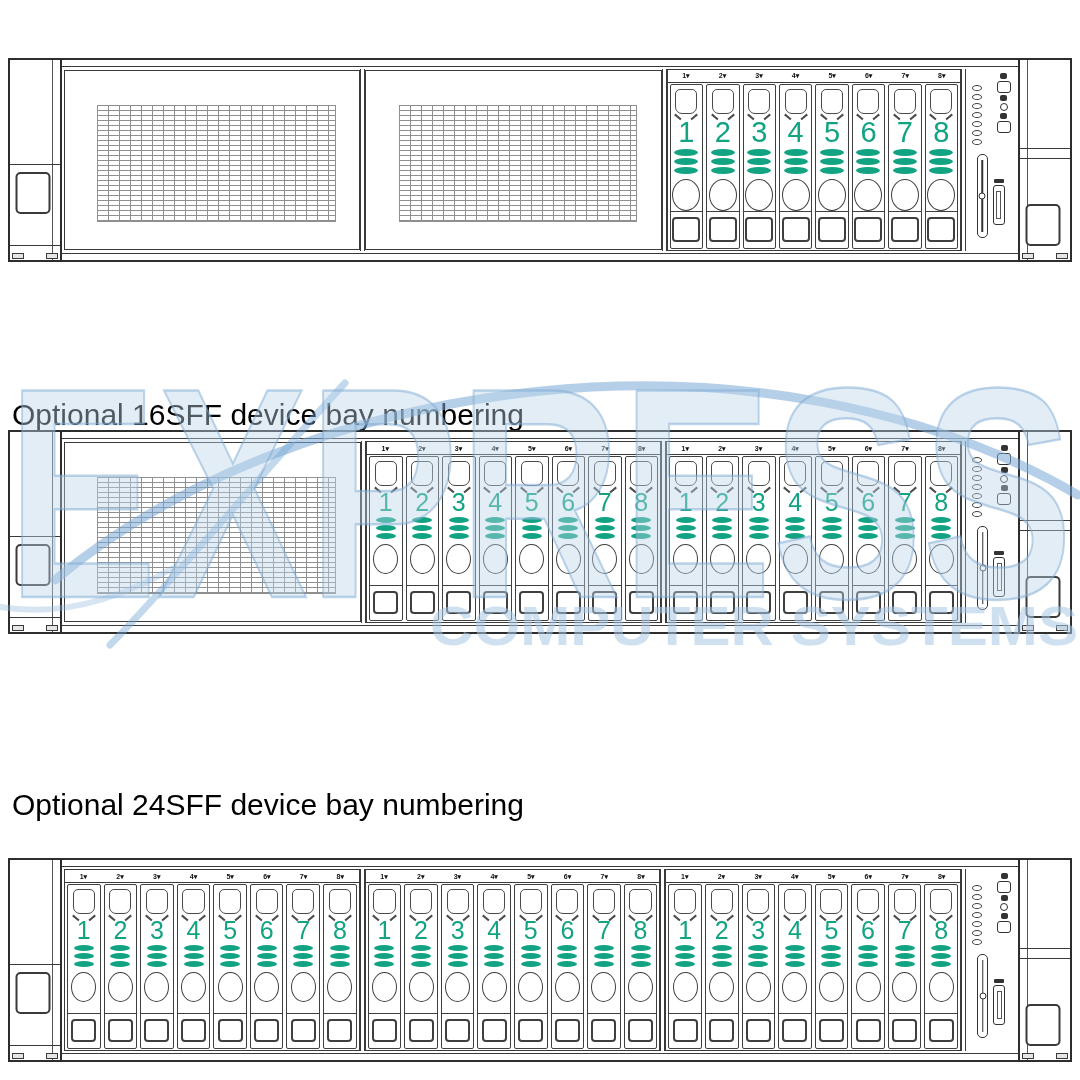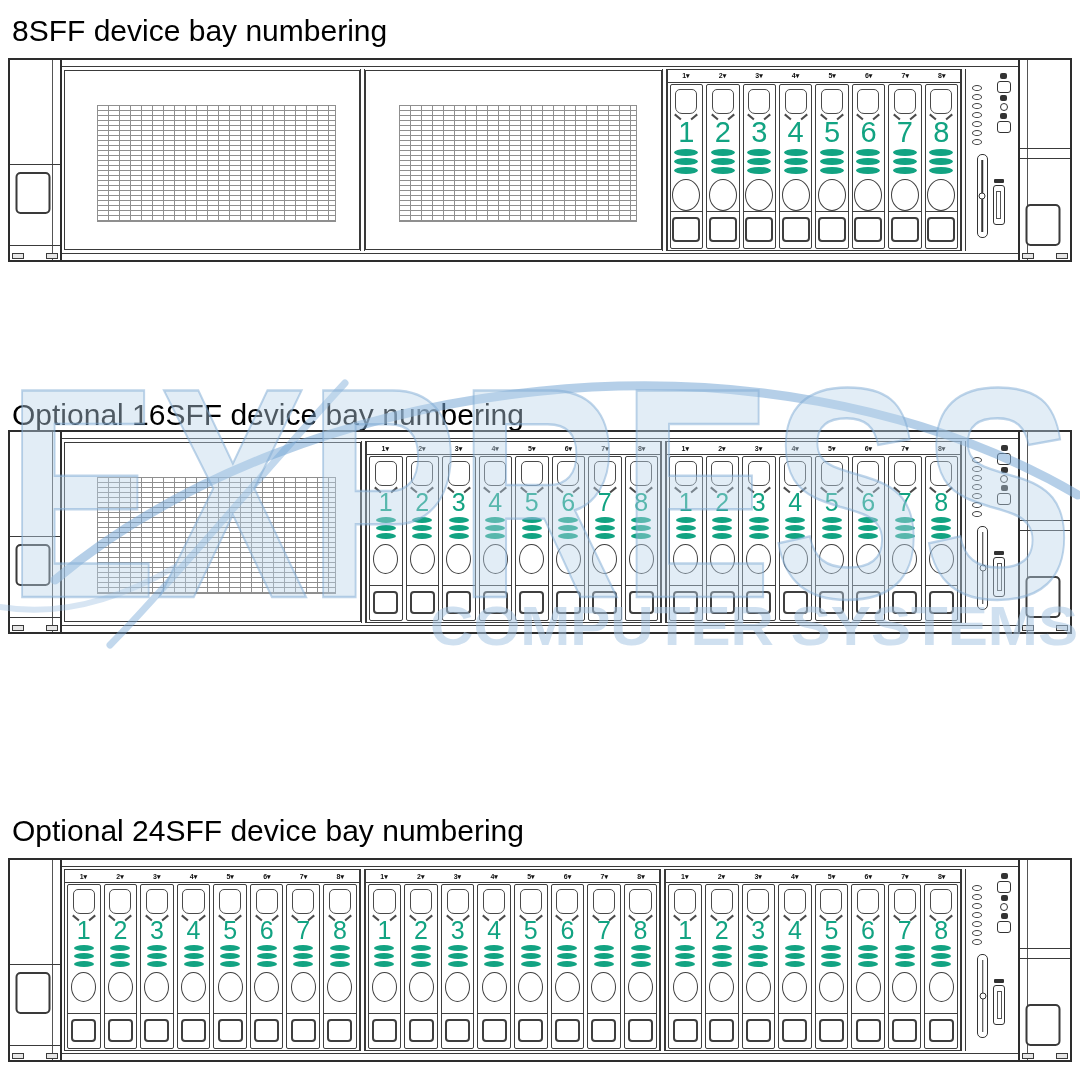--- a/index.html
+++ b/index.html
@@ -1,21 +1,21 @@
 <!DOCTYPE html>
 <html><head>
 <meta charset="utf-8">
 <style>
   html,body{margin:0;padding:0;background:#fff;}
   .page{position:relative;width:1080px;height:1080px;background:#fff;overflow:hidden;
         font-family:"Liberation Sans",sans-serif;}
 
   .title{position:absolute;left:12px;margin:0;font-size:30px;font-weight:400;color:#000;
          font-family:"Liberation Sans",sans-serif;white-space:nowrap;}
-  #t0{top:14px}#t1{top:398px}#t2{top:814px}
+  #t0{top:14px}#t1{top:398px}#t2{top:788px}
 
   
   .server{position:absolute;left:8px;width:1064px;height:204px;border:2px solid #2d2d2d;
           background:#fff;display:flex;box-sizing:border-box;}
   #s0{top:58px}#s1{top:430px}#s2{top:858px}
 
   
   .ear{width:52px;position:relative;background:#fff;box-sizing:border-box;flex:0 0 auto;}
   .ear-left{border-right:2px solid #2d2d2d;}
   .ear-right{border-left:2px solid #2d2d2d;}
@@ -104,21 +104,20 @@
   
   .watermark{position:absolute;left:0;top:345px;width:1080px;height:312px;z-index:6;
              pointer-events:none;}
   .watermark text{font-family:"Liberation Sans",sans-serif;}
 </style>
 </head>
 <body>
 
 <div class="page">
 
-  <h2 class="title" id="t0">8SFF device bay numbering</h2>
   <div class="server" id="s0">
       <div class="ear ear-left">
         <div class="ear-inner"></div>
         <div class="ear-line" style="top: 52%;"></div>
         <div class="ear-line" style="bottom: 7%;"></div>
         <div class="ear-btn" style="top: 56%;"></div>
         <div class="foot foot-l"></div>
         <div class="foot foot-r"></div>
       </div>
       <div class="body">

